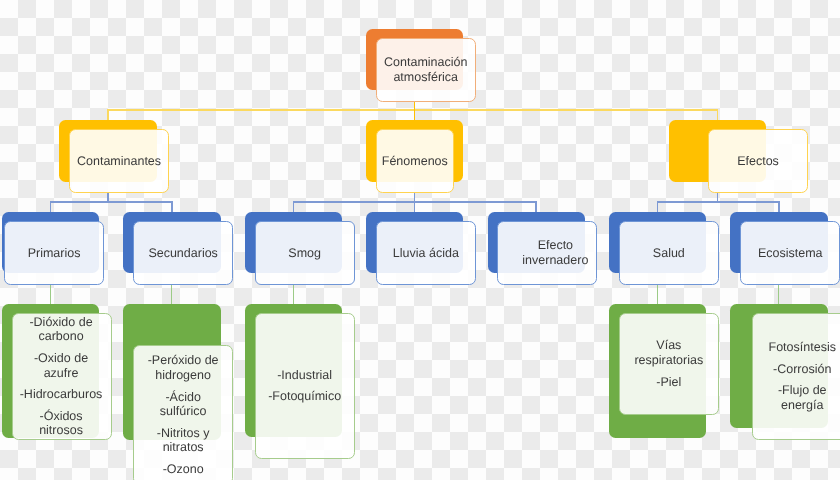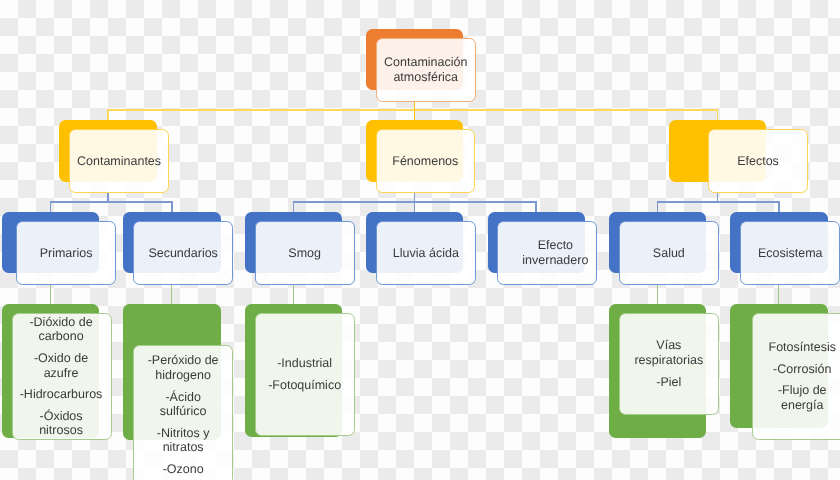--- a/index.html
+++ b/index.html
@@ -78,38 +78,38 @@
   <div class="node">
     <div class="shadow" style="left:59.20px;top:120.10px;width:97.40px;height:61.65px;background:#FFC000;"></div>
     <div class="card" style="left:69.00px;top:129.10px;width:100.10px;height:64.30px;border-color:#FFD34F;">
       <span class="txt">
         <p>Contaminantes</p>
       </span>
     </div>
   </div>
   <div class="node">
     <div class="shadow" style="left:366.00px;top:120.10px;width:97.40px;height:61.65px;background:#FFC000;"></div>
-    <div class="card" style="left:375.80px;top:129.10px;width:99px;height:64.30px;border-color:#FFD34F;">
+    <div class="card" style="left:375.80px;top:129.10px;width:78px;height:64.30px;border-color:#FFD34F;">
       <span class="txt">
         <p>Fénomenos</p>
       </span>
     </div>
   </div>
   <div class="node">
     <div class="shadow" style="left:668.80px;top:120.10px;width:97.40px;height:61.65px;background:#FFC000;"></div>
     <div class="card" style="left:708px;top:129.10px;width:100.10px;height:64.30px;border-color:#FFD34F;">
       <span class="txt">
         <p>Efectos</p>
       </span>
     </div>
   </div>
 
   <div class="node">
     <div class="shadow" style="left:2.00px;top:211.80px;width:97.40px;height:61.30px;background:#4472C4;"></div>
-    <div class="card" style="left:16px;top:220.80px;width:100.10px;height:64.30px;border-color:#6E95D6;">
+    <div class="card" style="left:4px;top:220.80px;width:100.10px;height:64.30px;border-color:#6E95D6;">
       <span class="txt">
         <p>Primarios</p>
       </span>
     </div>
   </div>
   <div class="node">
     <div class="shadow" style="left:123.30px;top:211.80px;width:97.40px;height:61.30px;background:#4472C4;"></div>
     <div class="card" style="left:133.10px;top:220.80px;width:100.10px;height:64.30px;border-color:#6E95D6;">
       <span class="txt">
         <p>Secundarios</p>
@@ -174,21 +174,21 @@
       <span class="txt">
         <p>-Peróxido de hidrogeno</p>
         <p>-Ácido sulfúrico</p>
         <p>-Nitritos y nitratos</p>
         <p>-Ozono</p>
       </span>
     </div>
   </div>
   <div class="node">
     <div class="shadow" style="left:244.80px;top:303.80px;width:97.40px;height:133.20px;background:#6FAD46;"></div>
-    <div class="card" style="left:254.60px;top:312.80px;width:100.10px;height:123px;border-color:#A6CC8C;">
+    <div class="card" style="left:254.60px;top:312.80px;width:100.10px;height:146px;border-color:#A6CC8C;">
       <span class="txt">
         <p>-Industrial</p>
         <p>-Fotoquímico</p>
       </span>
     </div>
   </div>
   <div class="node">
     <div class="shadow" style="left:609.00px;top:303.80px;width:97.40px;height:134.30px;background:#6FAD46;"></div>
     <div class="card" style="left:618.80px;top:312.80px;width:100.10px;height:102px;border-color:#A6CC8C;">
       <span class="txt">

